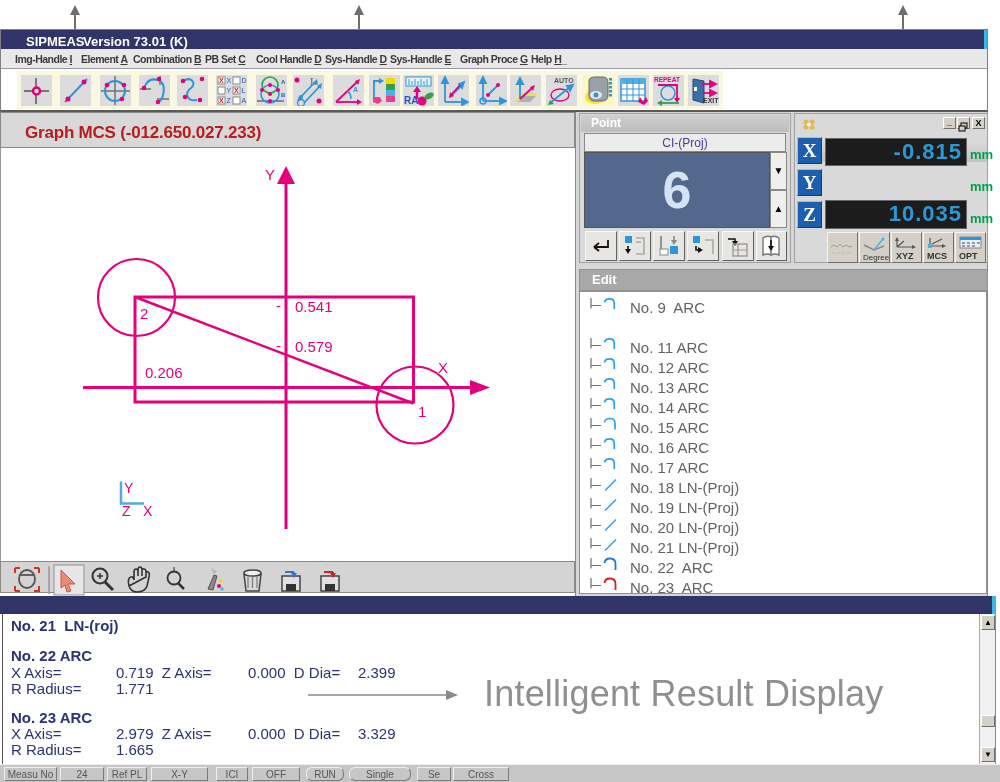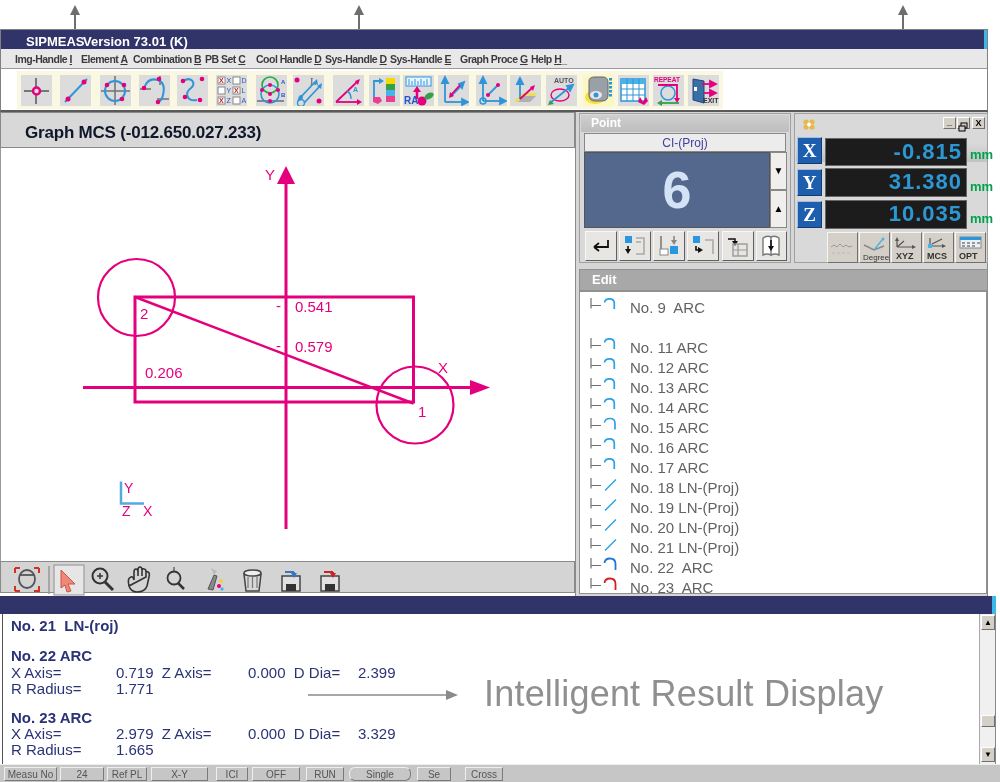--- a/index.html
+++ b/index.html
@@ -16,21 +16,21 @@
 
 #menubar { position:absolute; left:0; top:49px; width:988px; height:20px; background:#e8e8e8; border-left:1px solid #808080; border-right:1px solid #808080; border-bottom:1px solid #9a9a9a; font-size:10.5px; color:#3a3a3a; font-weight:bold; letter-spacing:-0.5px; }
 #menubar span { position:absolute; top:4px; white-space:pre; }
 #menubar u { text-decoration:underline; }
 
 #toolbar { position:absolute; left:0; top:69px; width:988px; height:43px; background:#fff; border-left:1px solid #808080; border-right:1px solid #808080; border-bottom:2px solid #5a5a5a; }
 #tbyellow { position:absolute; left:16px; top:2px; width:706px; height:38px; background:#faf8e2; }
 .tbi { position:absolute; top:6px; width:31px; height:31px; background:#dcdcdc; }
 
 #graphhdr { position:absolute; left:0; top:112px; width:575px; height:36px; background:#d8d8d8; border:1px solid #8a8a8a; }
-#graphhdr span { position:absolute; left:24px; top:10px; font-size:17px; font-weight:bold; color:#0f172a; letter-spacing:-0.2px; }
+#graphhdr span { position:absolute; left:24px; top:10px; font-size:17px; font-weight:bold; color:#b91c1c; letter-spacing:-0.2px; }
 #gcanvas { position:absolute; left:0; top:148px; width:575px; height:413px; background:#fff; border-left:1px solid #9a9a9a; }
 #gtoolbar { position:absolute; left:0; top:561px; width:575px; height:32px; background:#d4d4d4; border:1px solid #8a8a8a; }
 
 #sidebar { position:absolute; left:575px; top:112px; width:413px; height:484px; background:#d6d6d6; border-right:1px solid #8a8a8a; border-left:1px solid #8a8a8a; }
 
 #pointp { position:absolute; left:3px; top:1px; width:212px; height:150px; background:#d9d9d9; border:1px solid #a0a0a0; }
 #pointp .hdr { position:absolute; left:1px; top:1px; width:208px; height:17px; background:linear-gradient(#cfcfcf,#bdbdbd); color:#fff; font-weight:bold; font-size:12px; padding:1px 0 0 10px; }
 #ciproj { position:absolute; left:4px; top:19px; width:202px; height:19px; background:#ececec; border:1px solid #888; color:#443d9e; font-size:12px; text-align:center; padding-top:2px; }
 #bluebox { position:absolute; left:4px; top:38px; width:186px; height:76px; background:#54688e; border:1px solid #555; color:#d3e2f5; font-size:52px; font-weight:bold; text-align:center; line-height:74px; }
 .spinbtn { position:absolute; left:190px; width:17px; height:38px; background:#f0efec; border:1px solid #888; font-size:10px; text-align:center; color:#000; line-height:36px; }
@@ -429,21 +429,20 @@
             <path d="M14 8 V16" stroke="#111" stroke-width="1.6"></path>
             <polygon points="14,19 11,14 17,14" fill="#111"></polygon>
           </svg></div>
     </div>
     <div id="couterp">
       <div class="hdr">Couter</div>
       <div class="xyzbtn" style="top:23px">X</div>
       <div class="lcd" style="top:24px; height:28px; line-height:26px">-0.815</div>
       <div class="mm" style="top:33px">mm</div>
       <div class="xyzbtn" style="top:55px">Y</div>
-      <div class="lcd" style="top:54px">31.380</div>
       <div class="mm" style="top:65px">mm</div>
       <div class="xyzbtn" style="top:87px">Z</div>
       <div class="lcd" style="top:86px">10.035</div>
       <div class="mm" style="top:97px">mm</div>
       <svg style="position:absolute;left:6px;top:4px" width="16" height="13">
           <g fill="#e8b84b">
             <circle cx="5" cy="4" r="2.6"></circle>
             <circle cx="11" cy="4" r="2.6"></circle>
             <circle cx="5" cy="9" r="2.6"></circle>
             <circle cx="11" cy="9" r="2.6"></circle>
@@ -582,18 +581,18 @@
     <div style="position:absolute;left:1px;top:101px;width:14px;height:12px;background:#d4d0c8;border:1px solid;border-color:#fff #707070 #707070 #fff;"></div>
     <div class="sbtn" style="top:133px">▼</div>
   </div>
   <div id="statusbar">
     <div class="stbtn" style="left:4px; width:53px;">Measu No</div>
     <div class="stbtn" style="left:60px; width:44px;">24</div>
     <div class="stbtn" style="left:107px; width:40px;">Ref PL</div>
     <div class="stbtn" style="left:151px; width:57px;">X-Y</div>
     <div class="stbtn" style="left:216px; width:32px;">ICI</div>
     <div class="stbtn" style="left:252px; width:48px;">OFF</div>
-    <div class="stbtn" style="left:306px; width:38px;">RUN</div>
+    <div class="stbtn" style="left:306px; width:38px;border-radius:6px;">RUN</div>
     <div class="stbtn" style="left:349px; width:62px;border-radius:6px;">Single</div>
     <div class="stbtn" style="left:417px; width:34px;">Se</div>
-    <div class="stbtn" style="left:465px; width:38px;">Cross</div>
+    <div class="stbtn" style="left:453px; width:56px;">Cross</div>
   </div>
 </div>
 
 </body></html>

